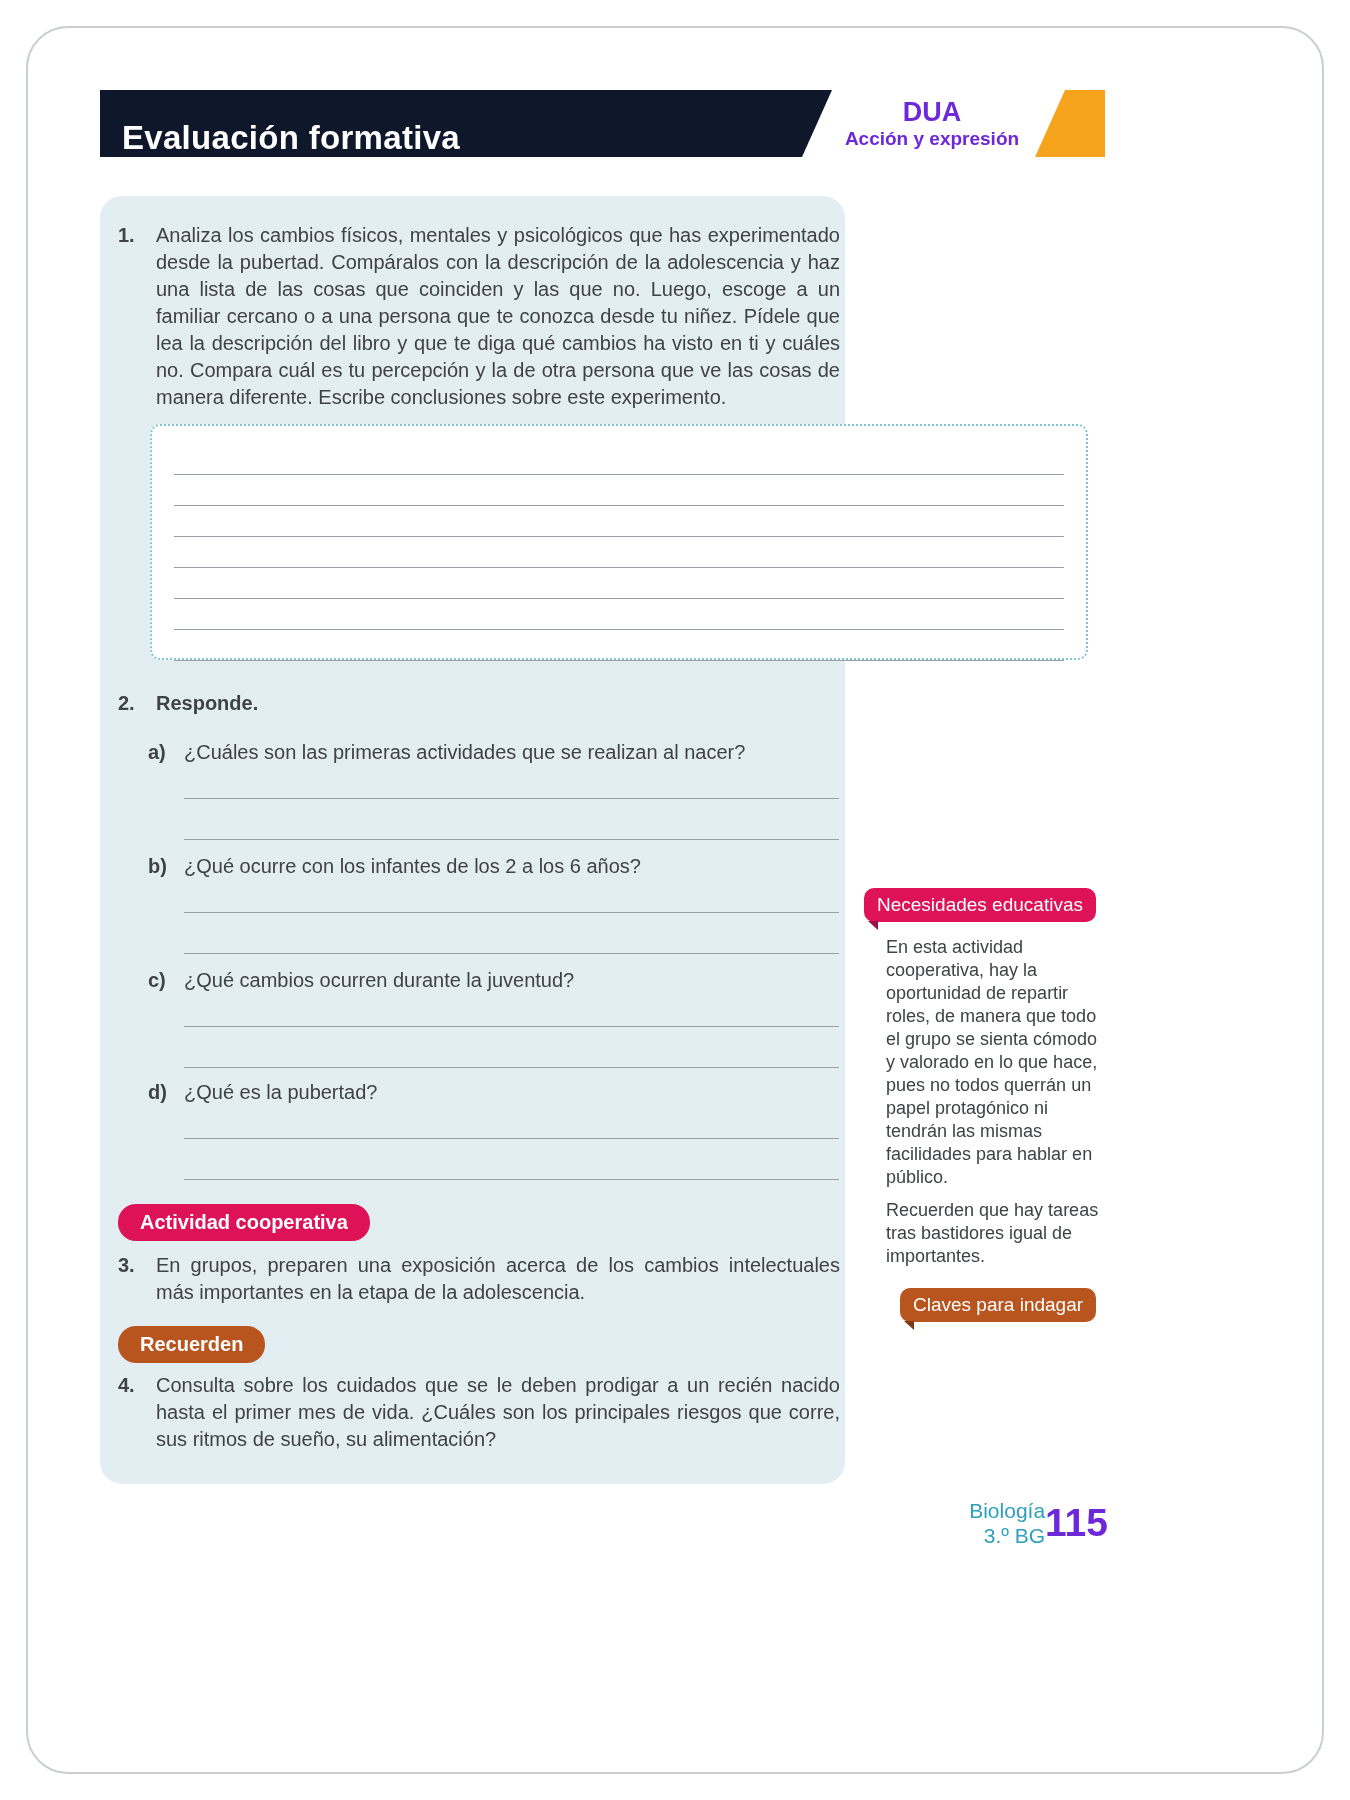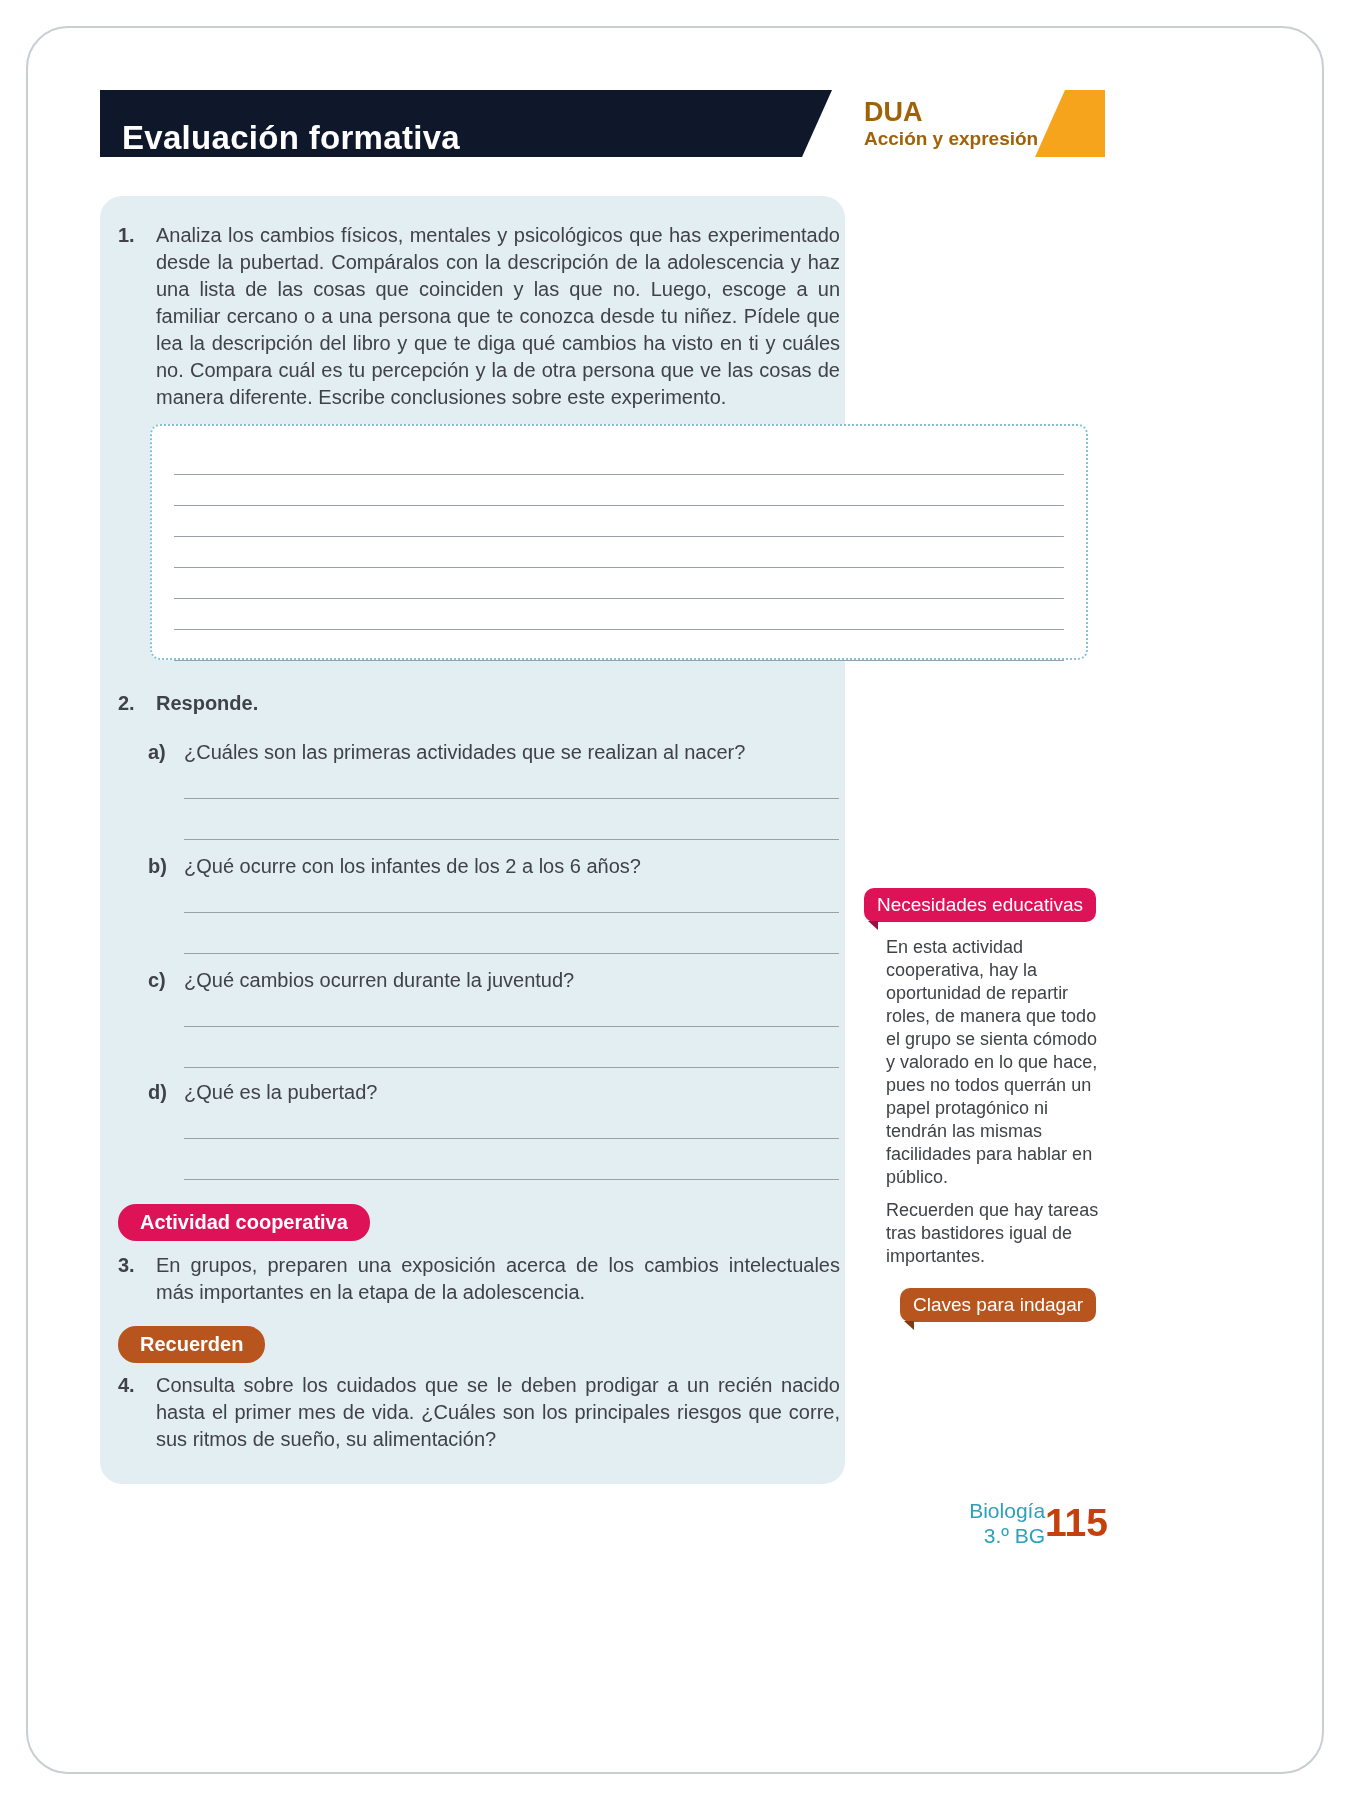--- a/index.html
+++ b/index.html
@@ -13,21 +13,21 @@
   }
 
   
   .header-bar {
     position:absolute; left:100px; top:90px; width:732px; height:67px;
     background:#0f172a;
     clip-path:polygon(0 0, 100% 0, calc(100% - 30px) 100%, 0 100%);
     display:flex; align-items:flex-end; padding-left:22px; box-sizing:border-box;
   }
   .header-title { color:#ffffff; font-size:33px; font-weight:bold; letter-spacing:.3px; }
-  .dua-block { position:absolute; left:864px; top:97px; width:200px; text-align:left; color:#a16207; }
+  .dua-block { position:absolute; left:832px; top:97px; width:200px; text-align:center; color:#6d28d9; }
   .dua-title { font-size:27px; font-weight:bold; line-height:30px; }
   .dua-sub { font-size:19px; font-weight:bold; line-height:24px; }
   .header-orange {
     position:absolute; left:1035px; top:90px; width:70px; height:67px; background:#f7a41d;
     clip-path:polygon(30px 0, 100% 0, 100% 100%, 0 100%);
   }
 
   
   .panel {
     position:absolute; left:100px; top:196px; width:745px; height:1288px;
@@ -90,21 +90,21 @@
   #sb-keys-text { top:1336px; }
   .sb-text p { margin:0; }
   .sb-text p + p { margin-top:10px; }
 
   
   .footer {
     position:absolute; left:908px; top:1498px; width:200px;
     display:flex; justify-content:flex-end; align-items:center; 
   }
   .footer-meta { text-align:right; color:#2da0ba; font-size:21px; line-height:25px; }
-  .footer-page { color:#c2410c; font-size:39px; font-weight:bold;text-align:center; }
+  .footer-page { color:#6d28d9; font-size:39px; font-weight:bold;text-align:center; }
 </style>
 </head>
 <body>
 
 <div id="page">
   <div class="frame"></div>
 
   <div class="header-bar">
     <span class="header-title">Evaluación formativa</span>
   </div>

